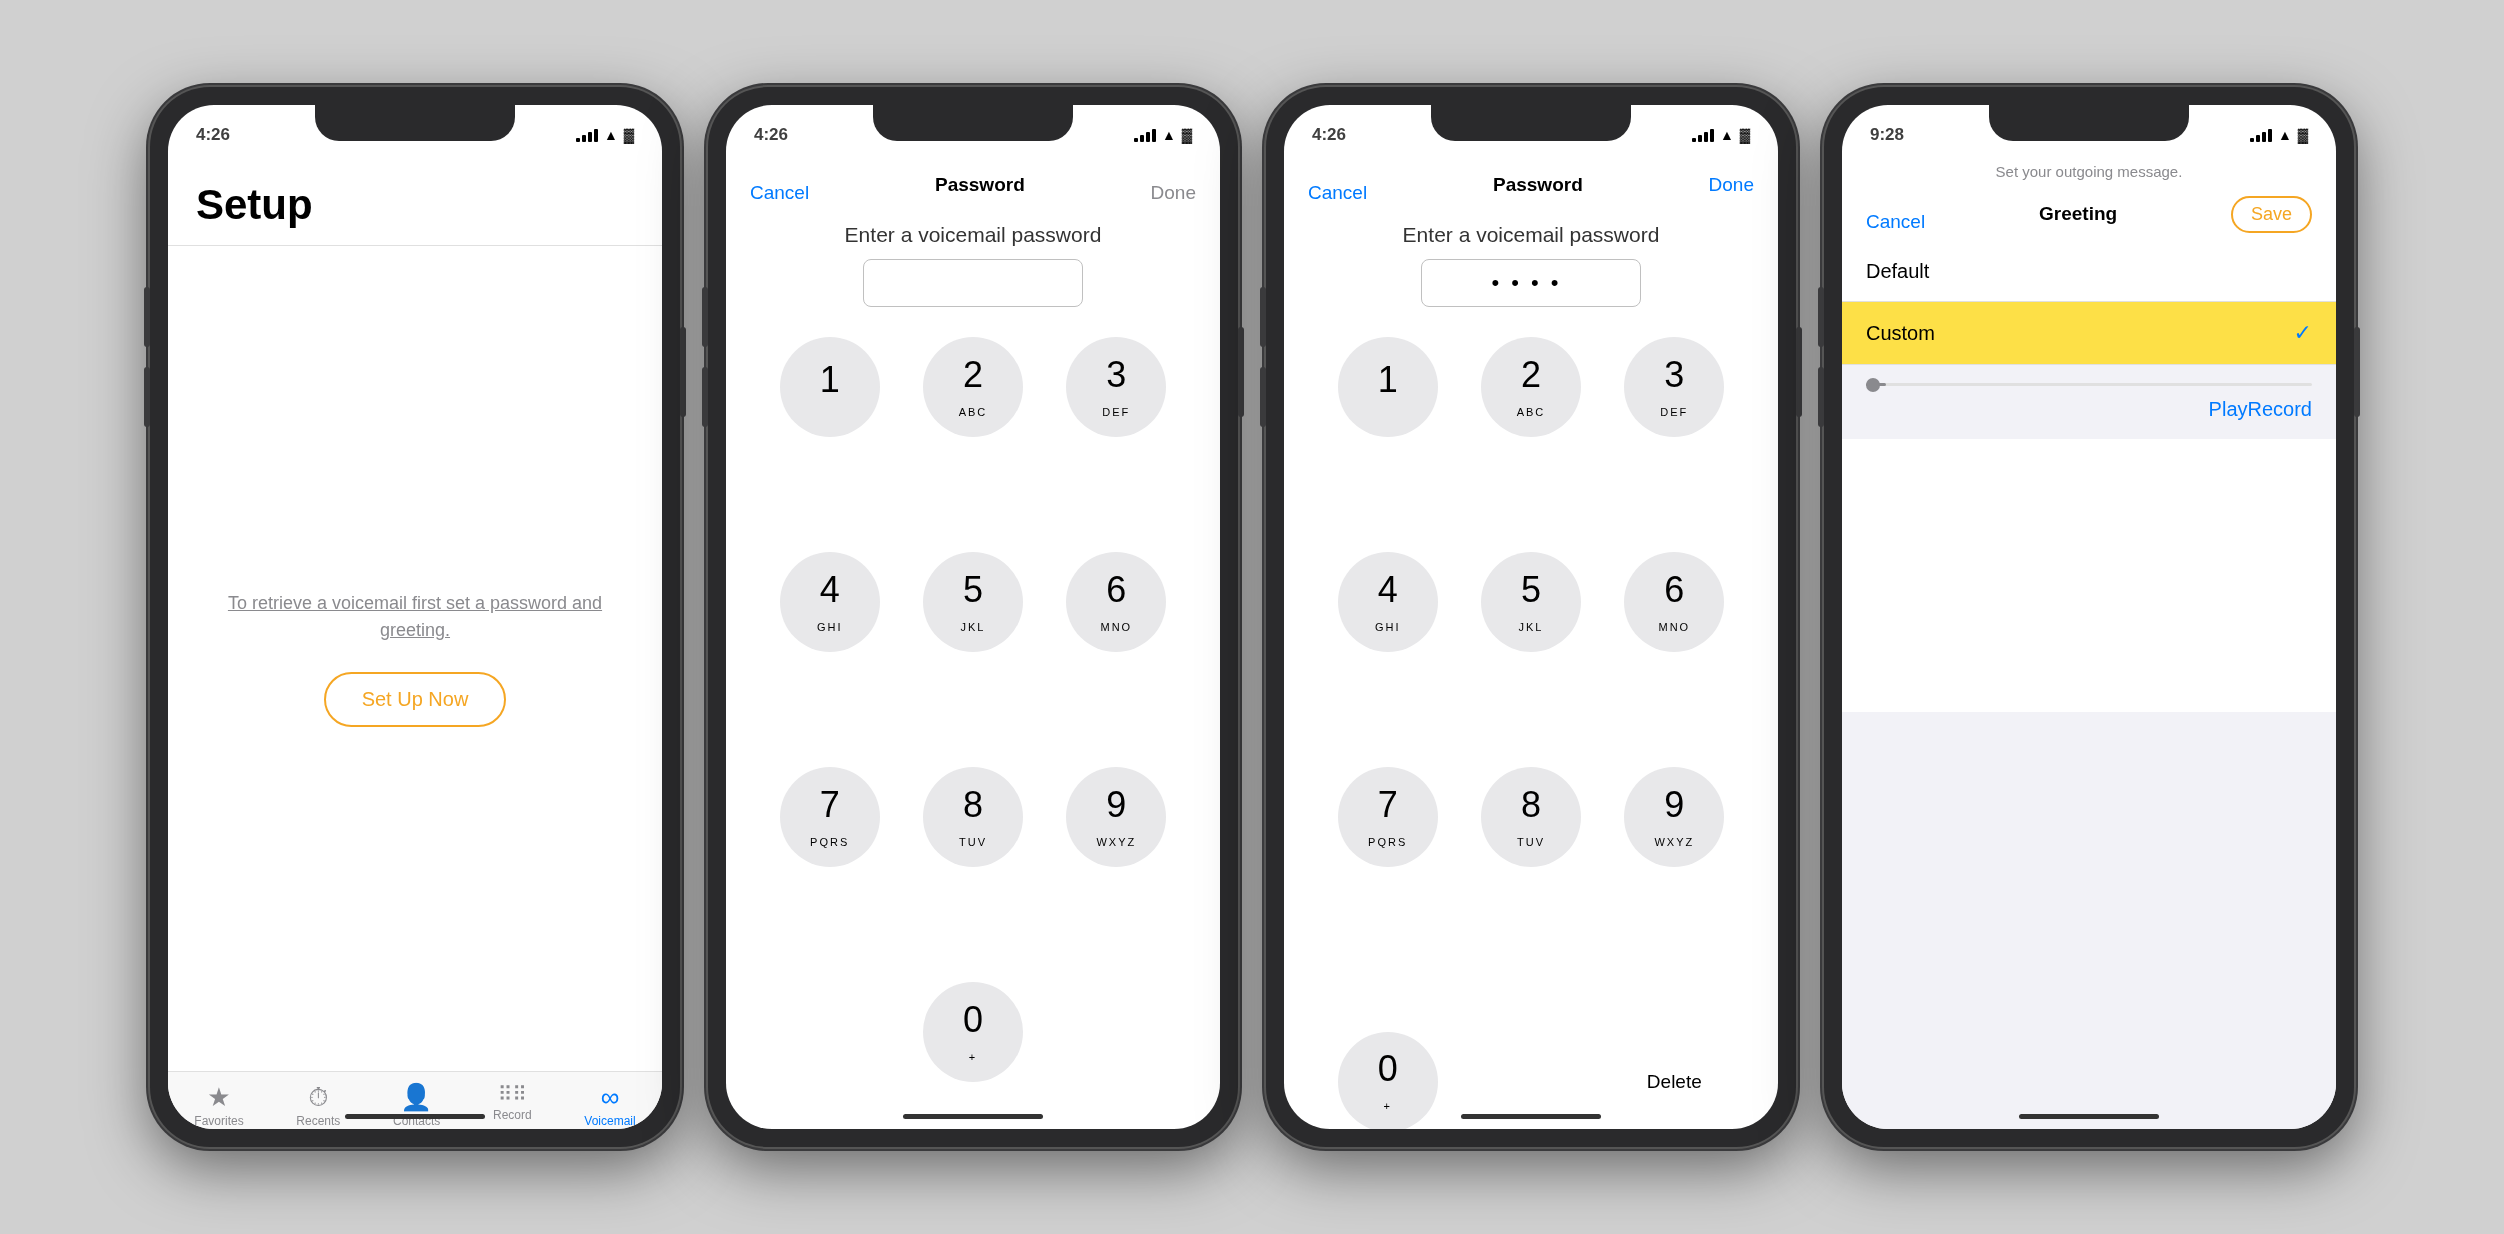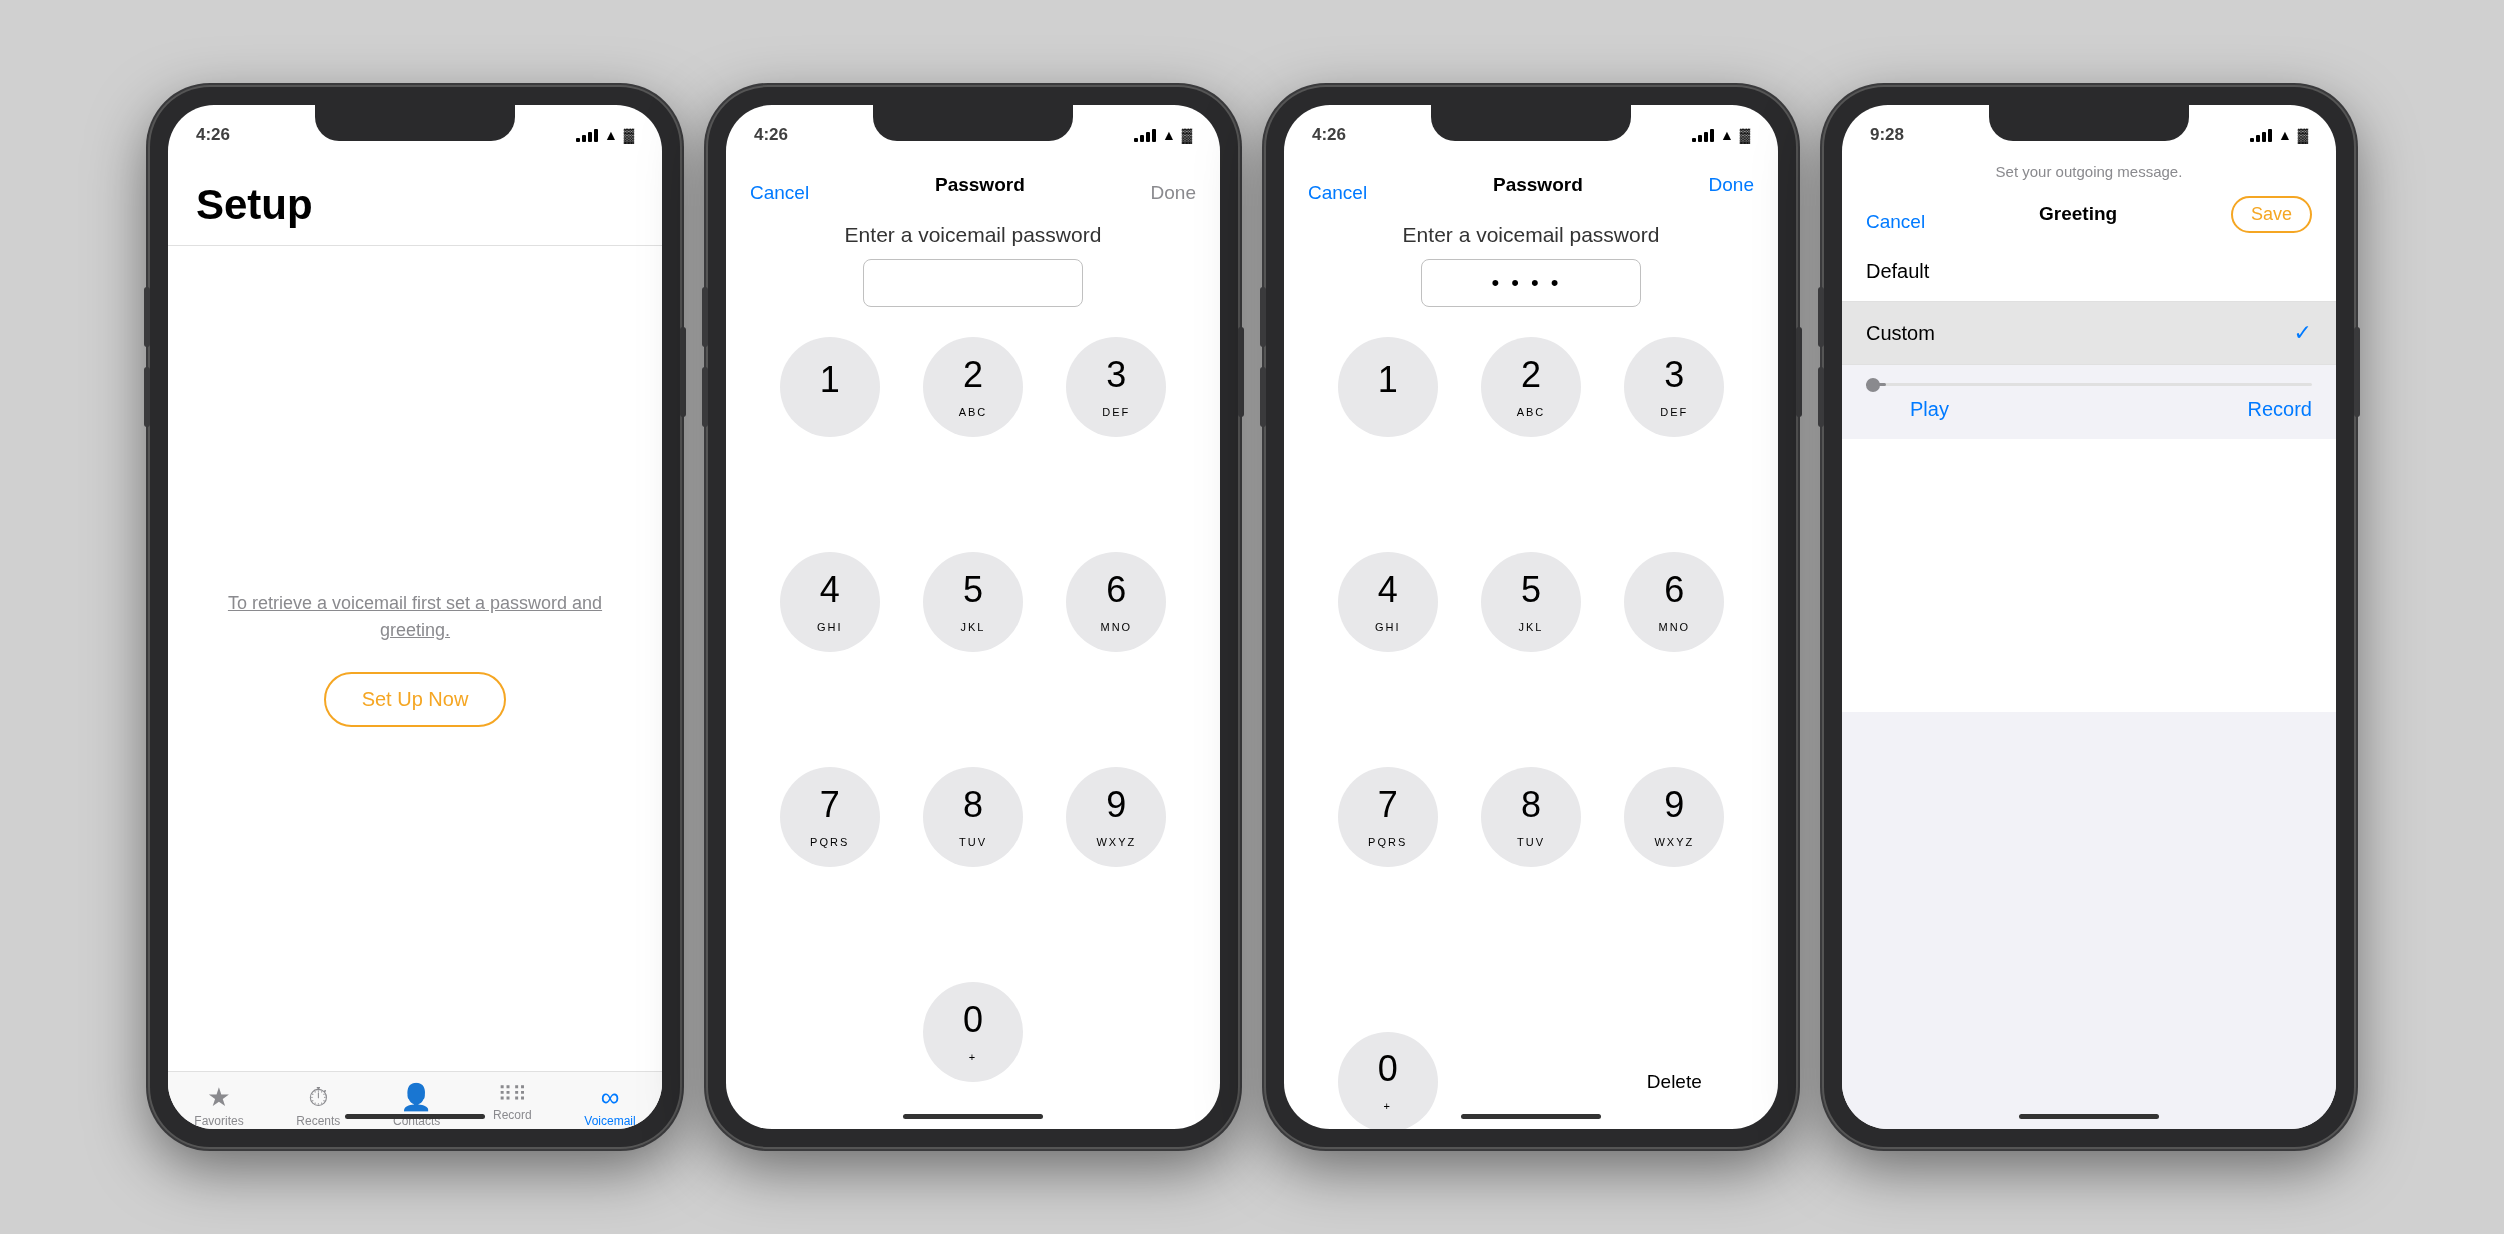--- a/index.html
+++ b/index.html
@@ -372,21 +372,21 @@
       display: flex;
       justify-content: space-between;
       align-items: center;
       padding: 18px 24px;
       border-bottom: 1px solid #e0e0e0;
       font-size: 20px;
       color: #000;
     }
 
     .greeting-option.selected {
-      background: #e5e5e5;
+      background: #fde047;
     }
 
     .checkmark {
       color: #007aff;
       font-size: 22px;
     }
 
     .greeting-player {
       background: #f2f2f7;
       padding: 18px 24px;
@@ -414,23 +414,22 @@
       height: 14px;
       background: #8a8a8e;
       border-radius: 50%;
       position: absolute;
       top: -5.5px;
       left: 0;
     }
 
     .player-controls {
       display: flex;
-      justify-content: space-between;
-      align-items: center;
-      margin-left: 44px;
+      justify-content: flex-end;
+      align-items: center;
     }
 
     .play-btn-text {
       font-size: 20px;
       color: #007aff;
       cursor: pointer;
     }
 
     .record-btn-text {
       font-size: 20px;

